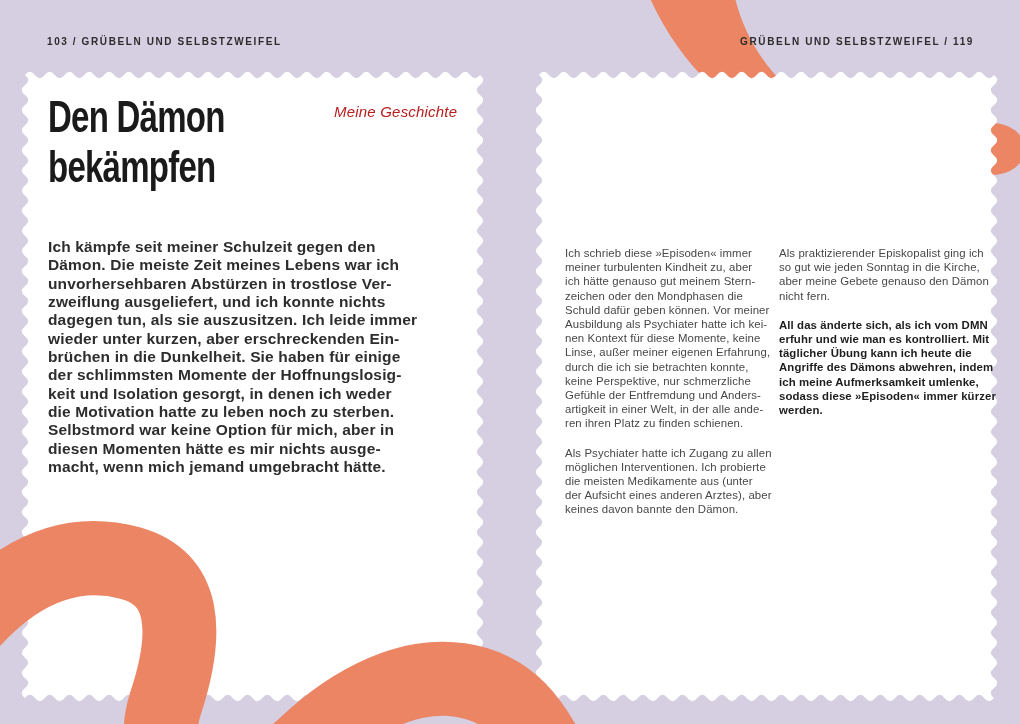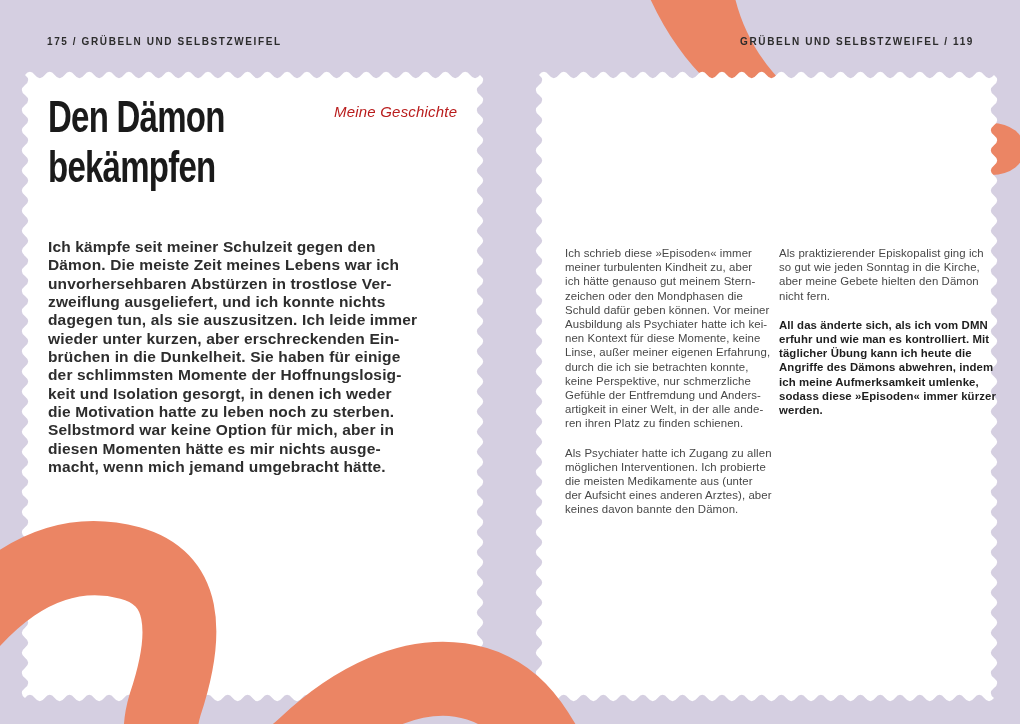--- a/index.html
+++ b/index.html
@@ -66,21 +66,21 @@
 
     <path class="orange" d="M 648 -6 C 665 32 685 60 710 84 L 784 84 C 757 57 742 28 734 -6 Z"></path>
     <ellipse class="orange" cx="992" cy="149" rx="33" ry="26"></ellipse>
 
     <path id="left-page-shape" class="page" d="M 25 75 Q 29.9 68.6 34.9 75.0 Q 39.8 81.4 44.8 75.0 Q 49.7 68.6 54.7 75.0 Q 59.6 81.4 64.6 75.0 Q 69.5 68.6 74.5 75.0 Q 79.4 81.4 84.3 75.0 Q 89.3 68.6 94.2 75.0 Q 99.2 81.4 104.1 75.0 Q 109.1 68.6 114.0 75.0 Q 119.0 81.4 123.9 75.0 Q 128.9 68.6 133.8 75.0 Q 138.8 81.4 143.7 75.0 Q 148.6 68.6 153.6 75.0 Q 158.5 81.4 163.5 75.0 Q 168.4 68.6 173.4 75.0 Q 178.3 81.4 183.3 75.0 Q 188.2 68.6 193.2 75.0 Q 198.1 81.4 203.0 75.0 Q 208.0 68.6 212.9 75.0 Q 217.9 81.4 222.8 75.0 Q 227.8 68.6 232.7 75.0 Q 237.7 81.4 242.6 75.0 Q 247.6 68.6 252.5 75.0 Q 257.4 81.4 262.4 75.0 Q 267.3 68.6 272.3 75.0 Q 277.2 81.4 282.2 75.0 Q 287.1 68.6 292.1 75.0 Q 297.0 81.4 302.0 75.0 Q 306.9 68.6 311.8 75.0 Q 316.8 81.4 321.7 75.0 Q 326.7 68.6 331.6 75.0 Q 336.6 81.4 341.5 75.0 Q 346.5 68.6 351.4 75.0 Q 356.4 81.4 361.3 75.0 Q 366.3 68.6 371.2 75.0 Q 376.1 81.4 381.1 75.0 Q 386.0 68.6 391.0 75.0 Q 395.9 81.4 400.9 75.0 Q 405.8 68.6 410.8 75.0 Q 415.7 81.4 420.7 75.0 Q 425.6 68.6 430.5 75.0 Q 435.5 81.4 440.4 75.0 Q 445.4 68.6 450.3 75.0 Q 455.3 81.4 460.2 75.0 Q 465.2 68.6 470.1 75.0 Q 475.1 81.4 480.0 75.0 Q 486.4 80.0 480.0 85.0 Q 473.6 90.1 480.0 95.1 Q 486.4 100.1 480.0 105.1 Q 473.6 110.2 480.0 115.2 Q 486.4 120.2 480.0 125.2 Q 473.6 130.3 480.0 135.3 Q 486.4 140.3 480.0 145.3 Q 473.6 150.4 480.0 155.4 Q 486.4 160.4 480.0 165.4 Q 473.6 170.5 480.0 175.5 Q 486.4 180.5 480.0 185.5 Q 473.6 190.6 480.0 195.6 Q 486.4 200.6 480.0 205.6 Q 473.6 210.7 480.0 215.7 Q 486.4 220.7 480.0 225.7 Q 473.6 230.8 480.0 235.8 Q 486.4 240.8 480.0 245.8 Q 473.6 250.8 480.0 255.9 Q 486.4 260.9 480.0 265.9 Q 473.6 270.9 480.0 276.0 Q 486.4 281.0 480.0 286.0 Q 473.6 291.0 480.0 296.1 Q 486.4 301.1 480.0 306.1 Q 473.6 311.1 480.0 316.2 Q 486.4 321.2 480.0 326.2 Q 473.6 331.2 480.0 336.3 Q 486.4 341.3 480.0 346.3 Q 473.6 351.3 480.0 356.4 Q 486.4 361.4 480.0 366.4 Q 473.6 371.4 480.0 376.5 Q 486.4 381.5 480.0 386.5 Q 473.6 391.5 480.0 396.5 Q 486.4 401.6 480.0 406.6 Q 473.6 411.6 480.0 416.6 Q 486.4 421.7 480.0 426.7 Q 473.6 431.7 480.0 436.7 Q 486.4 441.8 480.0 446.8 Q 473.6 451.8 480.0 456.8 Q 486.4 461.9 480.0 466.9 Q 473.6 471.9 480.0 476.9 Q 486.4 482.0 480.0 487.0 Q 473.6 492.0 480.0 497.0 Q 486.4 502.1 480.0 507.1 Q 473.6 512.1 480.0 517.1 Q 486.4 522.2 480.0 527.2 Q 473.6 532.2 480.0 537.2 Q 486.4 542.3 480.0 547.3 Q 473.6 552.3 480.0 557.3 Q 486.4 562.3 480.0 567.4 Q 473.6 572.4 480.0 577.4 Q 486.4 582.4 480.0 587.5 Q 473.6 592.5 480.0 597.5 Q 486.4 602.5 480.0 607.6 Q 473.6 612.6 480.0 617.6 Q 486.4 622.6 480.0 627.7 Q 473.6 632.7 480.0 637.7 Q 486.4 642.7 480.0 647.8 Q 473.6 652.8 480.0 657.8 Q 486.4 662.8 480.0 667.9 Q 473.6 672.9 480.0 677.9 Q 486.4 682.9 480.0 688.0 Q 473.6 693.0 480.0 698.0 Q 475.1 704.4 470.1 698.0 Q 465.2 691.6 460.2 698.0 Q 455.3 704.4 450.3 698.0 Q 445.4 691.6 440.4 698.0 Q 435.5 704.4 430.5 698.0 Q 425.6 691.6 420.7 698.0 Q 415.7 704.4 410.8 698.0 Q 405.8 691.6 400.9 698.0 Q 395.9 704.4 391.0 698.0 Q 386.0 691.6 381.1 698.0 Q 376.1 704.4 371.2 698.0 Q 366.3 691.6 361.3 698.0 Q 356.4 704.4 351.4 698.0 Q 346.5 691.6 341.5 698.0 Q 336.6 704.4 331.6 698.0 Q 326.7 691.6 321.7 698.0 Q 316.8 704.4 311.8 698.0 Q 306.9 691.6 302.0 698.0 Q 297.0 704.4 292.1 698.0 Q 287.1 691.6 282.2 698.0 Q 277.2 704.4 272.3 698.0 Q 267.3 691.6 262.4 698.0 Q 257.4 704.4 252.5 698.0 Q 247.6 691.6 242.6 698.0 Q 237.7 704.4 232.7 698.0 Q 227.8 691.6 222.8 698.0 Q 217.9 704.4 212.9 698.0 Q 208.0 691.6 203.0 698.0 Q 198.1 704.4 193.2 698.0 Q 188.2 691.6 183.3 698.0 Q 178.3 704.4 173.4 698.0 Q 168.4 691.6 163.5 698.0 Q 158.5 704.4 153.6 698.0 Q 148.6 691.6 143.7 698.0 Q 138.7 704.4 133.8 698.0 Q 128.9 691.6 123.9 698.0 Q 119.0 704.4 114.0 698.0 Q 109.1 691.6 104.1 698.0 Q 99.2 704.4 94.2 698.0 Q 89.3 691.6 84.3 698.0 Q 79.4 704.4 74.5 698.0 Q 69.5 691.6 64.6 698.0 Q 59.6 704.4 54.7 698.0 Q 49.7 691.6 44.8 698.0 Q 39.8 704.4 34.9 698.0 Q 29.9 691.6 25.0 698.0 Q 18.6 693.0 25.0 688.0 Q 31.4 682.9 25.0 677.9 Q 18.6 672.9 25.0 667.9 Q 31.4 662.8 25.0 657.8 Q 18.6 652.8 25.0 647.8 Q 31.4 642.7 25.0 637.7 Q 18.6 632.7 25.0 627.7 Q 31.4 622.6 25.0 617.6 Q 18.6 612.6 25.0 607.6 Q 31.4 602.5 25.0 597.5 Q 18.6 592.5 25.0 587.5 Q 31.4 582.4 25.0 577.4 Q 18.6 572.4 25.0 567.4 Q 31.4 562.3 25.0 557.3 Q 18.6 552.3 25.0 547.3 Q 31.4 542.3 25.0 537.2 Q 18.6 532.2 25.0 527.2 Q 31.4 522.2 25.0 517.1 Q 18.6 512.1 25.0 507.1 Q 31.4 502.1 25.0 497.0 Q 18.6 492.0 25.0 487.0 Q 31.4 482.0 25.0 476.9 Q 18.6 471.9 25.0 466.9 Q 31.4 461.9 25.0 456.8 Q 18.6 451.8 25.0 446.8 Q 31.4 441.8 25.0 436.7 Q 18.6 431.7 25.0 426.7 Q 31.4 421.7 25.0 416.6 Q 18.6 411.6 25.0 406.6 Q 31.4 401.6 25.0 396.5 Q 18.6 391.5 25.0 386.5 Q 31.4 381.5 25.0 376.5 Q 18.6 371.4 25.0 366.4 Q 31.4 361.4 25.0 356.4 Q 18.6 351.3 25.0 346.3 Q 31.4 341.3 25.0 336.3 Q 18.6 331.2 25.0 326.2 Q 31.4 321.2 25.0 316.2 Q 18.6 311.1 25.0 306.1 Q 31.4 301.1 25.0 296.1 Q 18.6 291.0 25.0 286.0 Q 31.4 281.0 25.0 276.0 Q 18.6 270.9 25.0 265.9 Q 31.4 260.9 25.0 255.9 Q 18.6 250.8 25.0 245.8 Q 31.4 240.8 25.0 235.8 Q 18.6 230.8 25.0 225.7 Q 31.4 220.7 25.0 215.7 Q 18.6 210.7 25.0 205.6 Q 31.4 200.6 25.0 195.6 Q 18.6 190.6 25.0 185.5 Q 31.4 180.5 25.0 175.5 Q 18.6 170.5 25.0 165.4 Q 31.4 160.4 25.0 155.4 Q 18.6 150.4 25.0 145.3 Q 31.4 140.3 25.0 135.3 Q 18.6 130.3 25.0 125.2 Q 31.4 120.2 25.0 115.2 Q 18.6 110.2 25.0 105.1 Q 31.4 100.1 25.0 95.1 Q 18.6 90.1 25.0 85.0 Q 31.4 80.0 25.0 75.0 Z"></path>
     <path id="right-page-shape" class="page" d="M 539 75 Q 543.9 68.6 548.9 75.0 Q 553.8 81.4 558.8 75.0 Q 563.7 68.6 568.7 75.0 Q 573.6 81.4 578.6 75.0 Q 583.5 68.6 588.5 75.0 Q 593.4 81.4 598.3 75.0 Q 603.3 68.6 608.2 75.0 Q 613.2 81.4 618.1 75.0 Q 623.1 68.6 628.0 75.0 Q 633.0 81.4 637.9 75.0 Q 642.9 68.6 647.8 75.0 Q 652.8 81.4 657.7 75.0 Q 662.6 68.6 667.6 75.0 Q 672.5 81.4 677.5 75.0 Q 682.4 68.6 687.4 75.0 Q 692.3 81.4 697.3 75.0 Q 702.2 68.6 707.2 75.0 Q 712.1 81.4 717.0 75.0 Q 722.0 68.6 726.9 75.0 Q 731.9 81.4 736.8 75.0 Q 741.8 68.6 746.7 75.0 Q 751.7 81.4 756.6 75.0 Q 761.6 68.6 766.5 75.0 Q 771.4 81.4 776.4 75.0 Q 781.3 68.6 786.3 75.0 Q 791.2 81.4 796.2 75.0 Q 801.1 68.6 806.1 75.0 Q 811.0 81.4 816.0 75.0 Q 820.9 68.6 825.8 75.0 Q 830.8 81.4 835.7 75.0 Q 840.7 68.6 845.6 75.0 Q 850.6 81.4 855.5 75.0 Q 860.5 68.6 865.4 75.0 Q 870.4 81.4 875.3 75.0 Q 880.3 68.6 885.2 75.0 Q 890.1 81.4 895.1 75.0 Q 900.0 68.6 905.0 75.0 Q 909.9 81.4 914.9 75.0 Q 919.8 68.6 924.8 75.0 Q 929.7 81.4 934.7 75.0 Q 939.6 68.6 944.5 75.0 Q 949.5 81.4 954.4 75.0 Q 959.4 68.6 964.3 75.0 Q 969.3 81.4 974.2 75.0 Q 979.2 68.6 984.1 75.0 Q 989.1 81.4 994.0 75.0 Q 1000.4 80.0 994.0 85.0 Q 987.6 90.1 994.0 95.1 Q 1000.4 100.1 994.0 105.1 Q 987.6 110.2 994.0 115.2 Q 1000.4 120.2 994.0 125.2 Q 987.6 130.3 994.0 135.3 Q 1000.4 140.3 994.0 145.3 Q 987.6 150.4 994.0 155.4 Q 1000.4 160.4 994.0 165.4 Q 987.6 170.5 994.0 175.5 Q 1000.4 180.5 994.0 185.5 Q 987.6 190.6 994.0 195.6 Q 1000.4 200.6 994.0 205.6 Q 987.6 210.7 994.0 215.7 Q 1000.4 220.7 994.0 225.7 Q 987.6 230.8 994.0 235.8 Q 1000.4 240.8 994.0 245.8 Q 987.6 250.8 994.0 255.9 Q 1000.4 260.9 994.0 265.9 Q 987.6 270.9 994.0 276.0 Q 1000.4 281.0 994.0 286.0 Q 987.6 291.0 994.0 296.1 Q 1000.4 301.1 994.0 306.1 Q 987.6 311.1 994.0 316.2 Q 1000.4 321.2 994.0 326.2 Q 987.6 331.2 994.0 336.3 Q 1000.4 341.3 994.0 346.3 Q 987.6 351.3 994.0 356.4 Q 1000.4 361.4 994.0 366.4 Q 987.6 371.4 994.0 376.5 Q 1000.4 381.5 994.0 386.5 Q 987.6 391.5 994.0 396.5 Q 1000.4 401.6 994.0 406.6 Q 987.6 411.6 994.0 416.6 Q 1000.4 421.7 994.0 426.7 Q 987.6 431.7 994.0 436.7 Q 1000.4 441.8 994.0 446.8 Q 987.6 451.8 994.0 456.8 Q 1000.4 461.9 994.0 466.9 Q 987.6 471.9 994.0 476.9 Q 1000.4 482.0 994.0 487.0 Q 987.6 492.0 994.0 497.0 Q 1000.4 502.1 994.0 507.1 Q 987.6 512.1 994.0 517.1 Q 1000.4 522.2 994.0 527.2 Q 987.6 532.2 994.0 537.2 Q 1000.4 542.3 994.0 547.3 Q 987.6 552.3 994.0 557.3 Q 1000.4 562.3 994.0 567.4 Q 987.6 572.4 994.0 577.4 Q 1000.4 582.4 994.0 587.5 Q 987.6 592.5 994.0 597.5 Q 1000.4 602.5 994.0 607.6 Q 987.6 612.6 994.0 617.6 Q 1000.4 622.6 994.0 627.7 Q 987.6 632.7 994.0 637.7 Q 1000.4 642.7 994.0 647.8 Q 987.6 652.8 994.0 657.8 Q 1000.4 662.8 994.0 667.9 Q 987.6 672.9 994.0 677.9 Q 1000.4 682.9 994.0 688.0 Q 987.6 693.0 994.0 698.0 Q 989.1 704.4 984.1 698.0 Q 979.2 691.6 974.2 698.0 Q 969.3 704.4 964.3 698.0 Q 959.4 691.6 954.4 698.0 Q 949.5 704.4 944.5 698.0 Q 939.6 691.6 934.7 698.0 Q 929.7 704.4 924.8 698.0 Q 919.8 691.6 914.9 698.0 Q 909.9 704.4 905.0 698.0 Q 900.0 691.6 895.1 698.0 Q 890.1 704.4 885.2 698.0 Q 880.3 691.6 875.3 698.0 Q 870.4 704.4 865.4 698.0 Q 860.5 691.6 855.5 698.0 Q 850.6 704.4 845.6 698.0 Q 840.7 691.6 835.7 698.0 Q 830.8 704.4 825.8 698.0 Q 820.9 691.6 816.0 698.0 Q 811.0 704.4 806.1 698.0 Q 801.1 691.6 796.2 698.0 Q 791.2 704.4 786.3 698.0 Q 781.3 691.6 776.4 698.0 Q 771.4 704.4 766.5 698.0 Q 761.6 691.6 756.6 698.0 Q 751.7 704.4 746.7 698.0 Q 741.8 691.6 736.8 698.0 Q 731.9 704.4 726.9 698.0 Q 722.0 691.6 717.0 698.0 Q 712.1 704.4 707.2 698.0 Q 702.2 691.6 697.3 698.0 Q 692.3 704.4 687.4 698.0 Q 682.4 691.6 677.5 698.0 Q 672.5 704.4 667.6 698.0 Q 662.6 691.6 657.7 698.0 Q 652.8 704.4 647.8 698.0 Q 642.9 691.6 637.9 698.0 Q 633.0 704.4 628.0 698.0 Q 623.1 691.6 618.1 698.0 Q 613.2 704.4 608.2 698.0 Q 603.3 691.6 598.3 698.0 Q 593.4 704.4 588.5 698.0 Q 583.5 691.6 578.6 698.0 Q 573.6 704.4 568.7 698.0 Q 563.7 691.6 558.8 698.0 Q 553.8 704.4 548.9 698.0 Q 543.9 691.6 539.0 698.0 Q 532.6 693.0 539.0 688.0 Q 545.4 682.9 539.0 677.9 Q 532.6 672.9 539.0 667.9 Q 545.4 662.8 539.0 657.8 Q 532.6 652.8 539.0 647.8 Q 545.4 642.7 539.0 637.7 Q 532.6 632.7 539.0 627.7 Q 545.4 622.6 539.0 617.6 Q 532.6 612.6 539.0 607.6 Q 545.4 602.5 539.0 597.5 Q 532.6 592.5 539.0 587.5 Q 545.4 582.4 539.0 577.4 Q 532.6 572.4 539.0 567.4 Q 545.4 562.3 539.0 557.3 Q 532.6 552.3 539.0 547.3 Q 545.4 542.3 539.0 537.2 Q 532.6 532.2 539.0 527.2 Q 545.4 522.2 539.0 517.1 Q 532.6 512.1 539.0 507.1 Q 545.4 502.1 539.0 497.0 Q 532.6 492.0 539.0 487.0 Q 545.4 482.0 539.0 476.9 Q 532.6 471.9 539.0 466.9 Q 545.4 461.9 539.0 456.8 Q 532.6 451.8 539.0 446.8 Q 545.4 441.8 539.0 436.7 Q 532.6 431.7 539.0 426.7 Q 545.4 421.7 539.0 416.6 Q 532.6 411.6 539.0 406.6 Q 545.4 401.6 539.0 396.5 Q 532.6 391.5 539.0 386.5 Q 545.4 381.5 539.0 376.5 Q 532.6 371.4 539.0 366.4 Q 545.4 361.4 539.0 356.4 Q 532.6 351.3 539.0 346.3 Q 545.4 341.3 539.0 336.3 Q 532.6 331.2 539.0 326.2 Q 545.4 321.2 539.0 316.2 Q 532.6 311.1 539.0 306.1 Q 545.4 301.1 539.0 296.1 Q 532.6 291.0 539.0 286.0 Q 545.4 281.0 539.0 276.0 Q 532.6 270.9 539.0 265.9 Q 545.4 260.9 539.0 255.9 Q 532.6 250.8 539.0 245.8 Q 545.4 240.8 539.0 235.8 Q 532.6 230.8 539.0 225.7 Q 545.4 220.7 539.0 215.7 Q 532.6 210.7 539.0 205.6 Q 545.4 200.6 539.0 195.6 Q 532.6 190.6 539.0 185.5 Q 545.4 180.5 539.0 175.5 Q 532.6 170.5 539.0 165.4 Q 545.4 160.4 539.0 155.4 Q 532.6 150.4 539.0 145.3 Q 545.4 140.3 539.0 135.3 Q 532.6 130.3 539.0 125.2 Q 545.4 120.2 539.0 115.2 Q 532.6 110.2 539.0 105.1 Q 545.4 100.1 539.0 95.1 Q 532.6 90.1 539.0 85.0 Q 545.4 80.0 539.0 75.0 Z"></path>
 
     <path class="ribbon" d="M -85 700 C -25 600 45 540 130 563 C 185 578 190 630 165 705 C 140 790 230 815 305 745 C 355 698 410 673 460 680 C 510 687 535 720 560 775"></path>
   </svg>
 
-  <div class="overlay hdr hdr-left">175 / GRÜBELN UND SELBSTZWEIFEL</div>
+  <div class="overlay hdr hdr-left">103 / GRÜBELN UND SELBSTZWEIFEL</div>
   <div class="overlay hdr hdr-right">GRÜBELN UND SELBSTZWEIFEL / 119</div>
 
   <h1 class="overlay title">Den Dämon
 bekämpfen</h1>
   <div class="overlay kicker">Meine Geschichte</div>
   <div class="overlay col col1">
     <p>Ich schrieb diese »Episoden« immer
 meiner turbulenten Kindheit zu, aber
 ich hätte genauso gut meinem Stern-
 zeichen oder den Mondphasen die
@@ -109,21 +109,21 @@
 brüchen in die Dunkelheit. Sie haben für einige
 der schlimmsten Momente der Hoffnungslosig-
 keit und Isolation gesorgt, in denen ich weder
 die Motivation hatte zu leben noch zu sterben.
 Selbstmord war keine Option für mich, aber in
 diesen Momenten hätte es mir nichts ausge-
 macht, wenn mich jemand umgebracht hätte.</div>
   <div class="overlay col col2">
     <p>Als praktizierender Episkopalist ging ich
 so gut wie jeden Sonntag in die Kirche,
-aber meine Gebete hielten den Dämon
+aber meine Gebete genauso den Dämon
 nicht fern.</p>
     <p class="bold">All das änderte sich, als ich vom DMN
 erfuhr und wie man es kontrolliert. Mit
 täglicher Übung kann ich heute die
 Angriffe des Dämons abwehren, indem
 ich meine Aufmerksamkeit umlenke,
 sodass diese »Episoden« immer kürzer
 werden.</p>
   </div>
 

